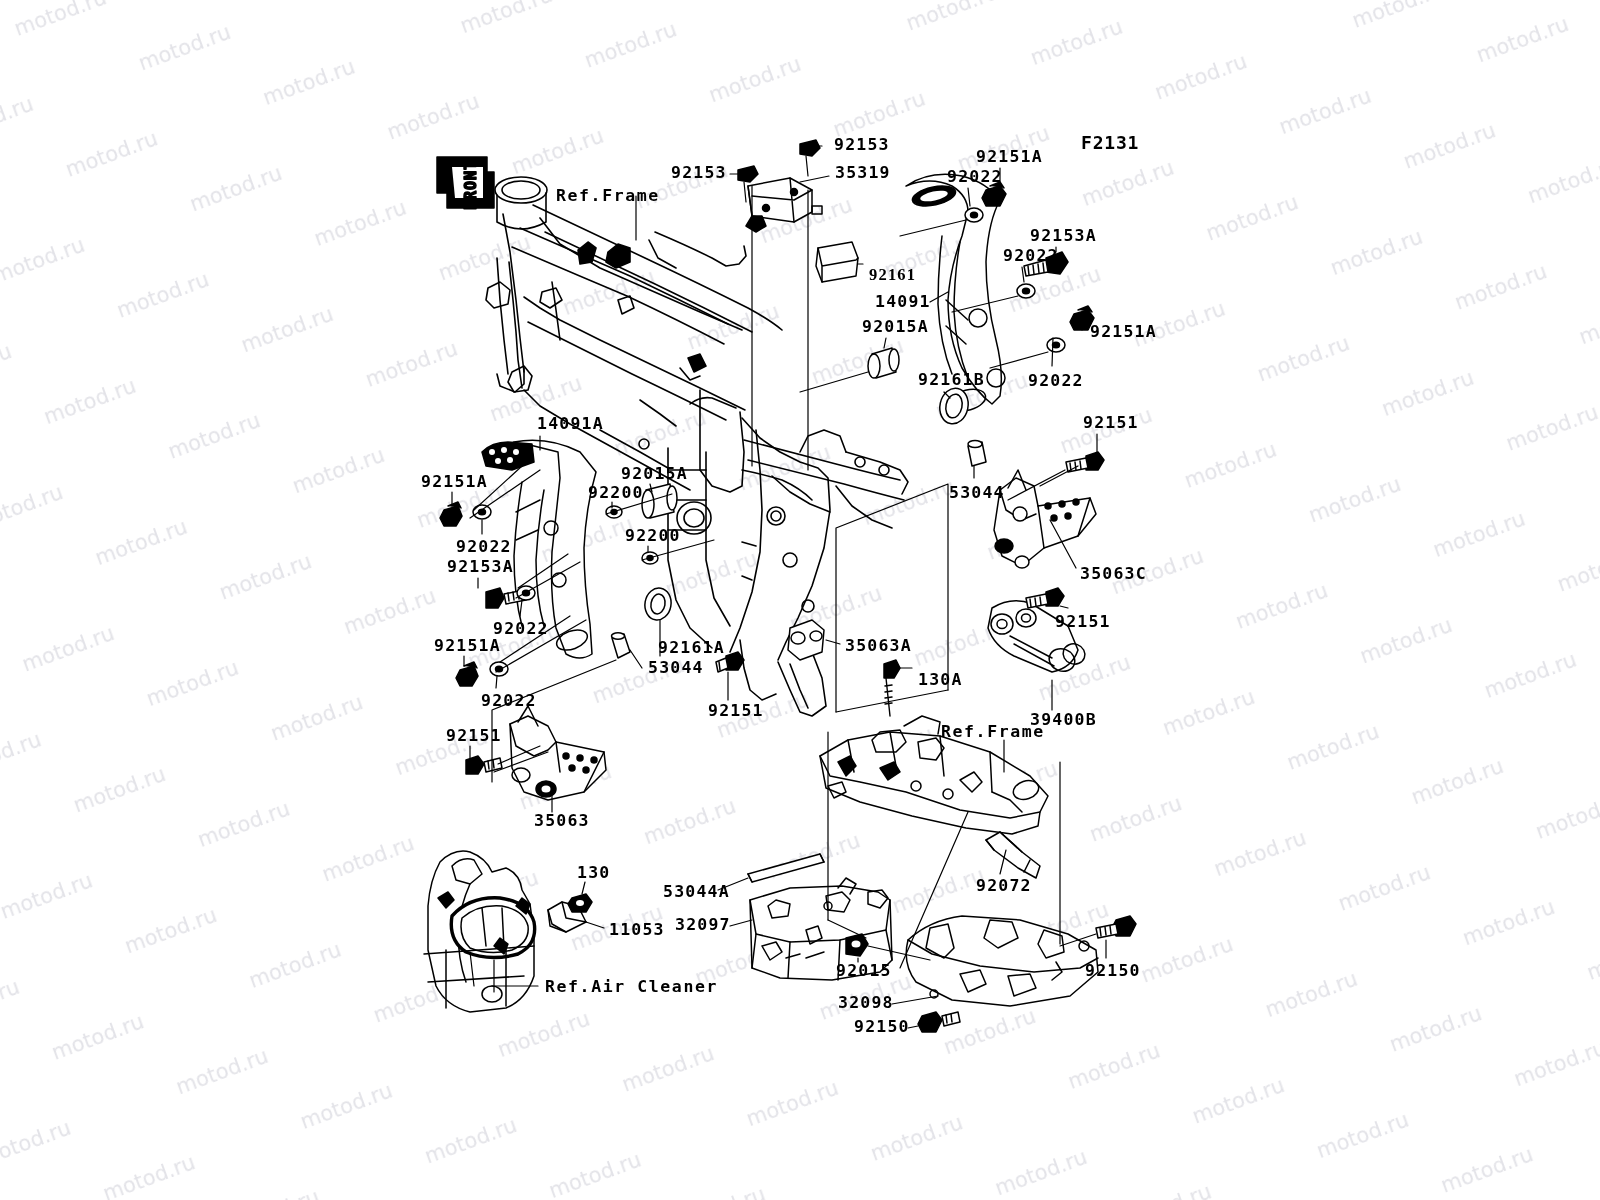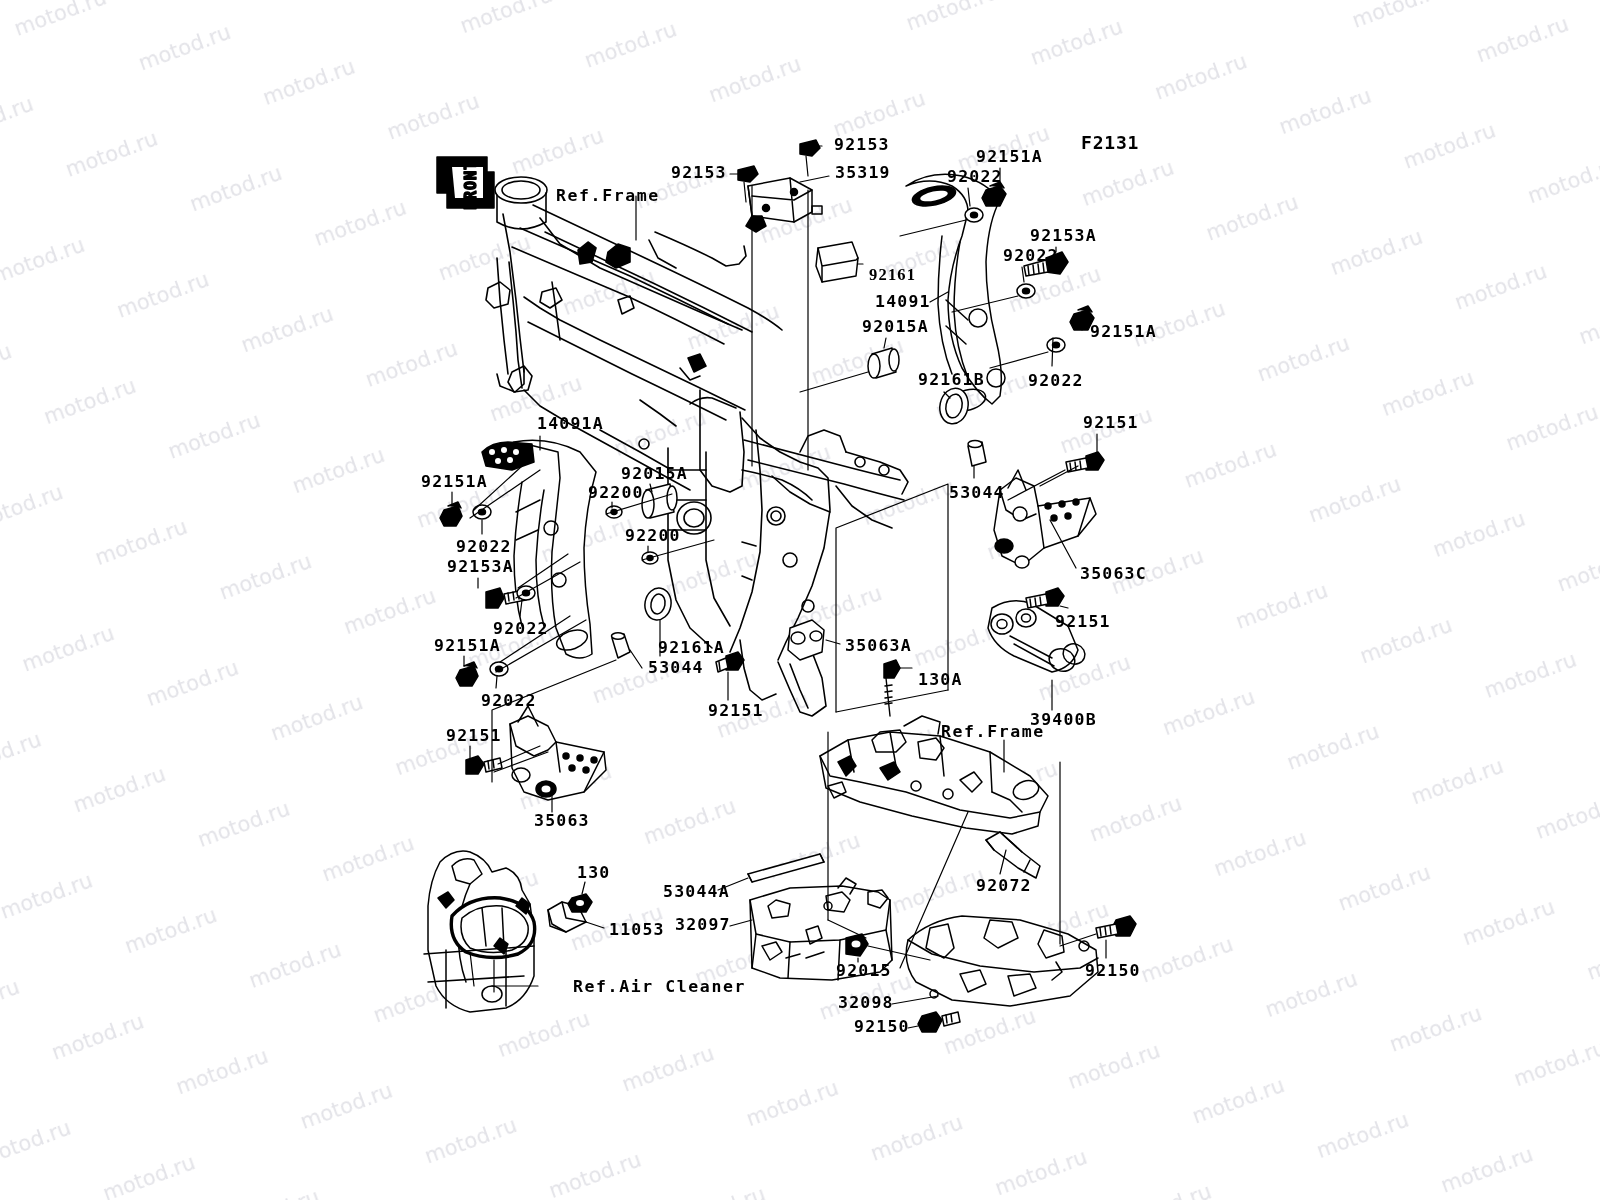--- a/index.html
+++ b/index.html
@@ -527,21 +527,21 @@
       </g>
     </g>
   </svg>
 
   <div id="labels">
 
     <div class="lbl code" style="left:1081px;top:132px;">F2131</div>
 
     <div class="lbl ref" style="left:556px;top:186px;">Ref.Frame</div>
     <div class="lbl ref" style="left:941px;top:722px;">Ref.Frame</div>
-    <div class="lbl ref" style="left:573px;top:977px;">Ref.Air Cleaner</div>
+    <div class="lbl ref" style="left:545px;top:977px;">Ref.Air Cleaner</div>
 
     <div class="lbl num" style="left:834px;top:135px;">92153</div>
     <div class="lbl num" style="left:671px;top:163px;">92153</div>
     <div class="lbl num" style="left:835px;top:163px;">35319</div>
     <div class="lbl num" style="left:976px;top:147px;">92151A</div>
     <div class="lbl num" style="left:947px;top:167px;">92022</div>
     <div class="lbl num" style="left:869px;top:265px;font-family:Liberation Serif, serif;">92161</div>
     <div class="lbl num" style="left:1030px;top:226px;">92153A</div>
     <div class="lbl num" style="left:1003px;top:246px;">92022</div>
     <div class="lbl num" style="left:875px;top:292px;">14091</div>

